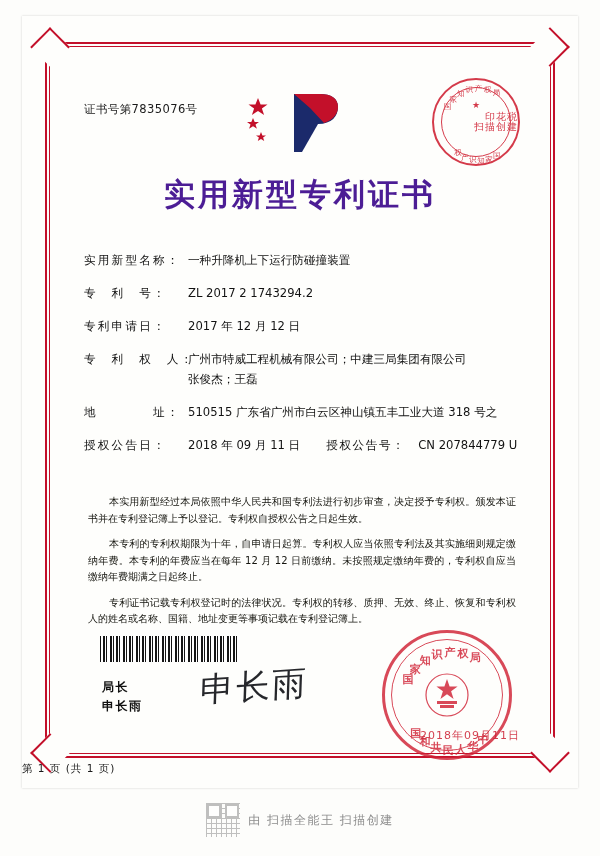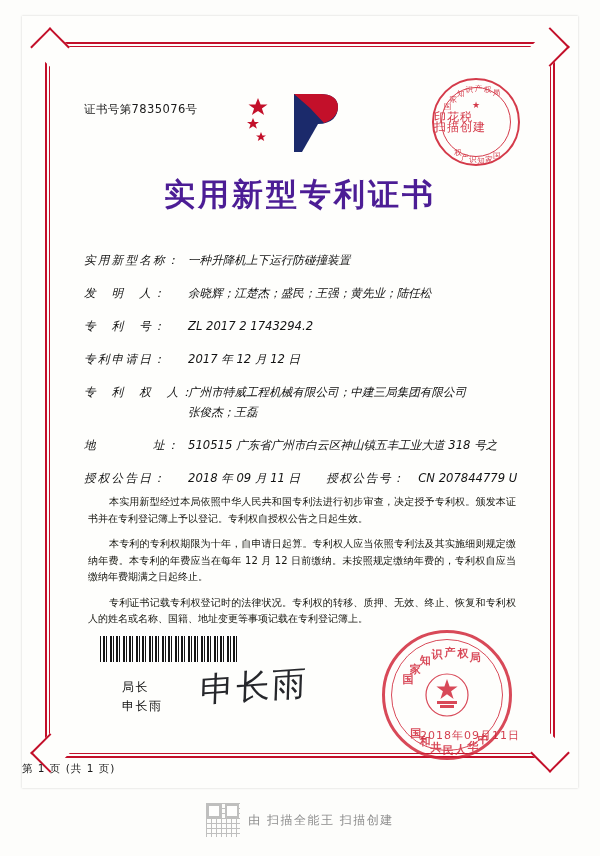--- a/index.html
+++ b/index.html
@@ -102,22 +102,22 @@
   .seal-top .inner {
     position: absolute;
     left: 7px; top: 7px; right: 7px; bottom: 7px;
     border: 1px solid #cf2032;
     border-radius: 50%;
   }
   .seal-top .mid {
     position: absolute;
     left: 0; right: 0; top: 50%;
     transform: translateY(-50%);
-    text-align: left;
-    font-size: 12px;
+    text-align: right;
+    font-size: 10px;
     line-height: 10px;
     letter-spacing: 1px;
   }
   .arc-text {
     position: absolute;
     left: 0; top: 0; width: 100%; height: 100%;
     font-size: 7.5px;
   }
   .arc-text span {
     position: absolute;
@@ -139,21 +139,20 @@
     left: 62px;
     top: 236px;
     width: 436px;
     font-size: 11.6px;
     color: #121212;
   }
   .row {
     display: flex;
     margin-bottom: 16px;
     line-height: 17px;
-    font-style: italic;
   }
   .row .lbl {
     width: 104px;
     flex: 0 0 104px;
     letter-spacing: 2.2px;
     white-space: nowrap;
   }
   .row .val {
     flex: 1 1 auto;
   }
@@ -200,22 +199,21 @@
 
   
   .director {
     position: absolute;
     left: 80px;
     top: 662px;
     font-size: 12px;
     line-height: 19px;
     letter-spacing: 1.5px;
     color: #101010;
-    font-weight: normal;
-    margin-left: 20px;
+    font-weight: bold;
   }
   .signature {
     position: absolute;
     left: 178px;
     top: 648px;
     font-family: "DejaVu Serif", "Liberation Serif", serif;
     font-size: 34px;
     color: #14151a;
     transform: rotate(-4deg) skewX(-6deg);
     letter-spacing: 2px;
@@ -369,24 +367,20 @@
 
     <div class="title">实用新型专利证书</div>
 
     <div class="fields">
 
       <div class="row">
         <div class="lbl">实用新型名称：</div>
         <div class="val">一种升降机上下运行防碰撞装置</div>
       </div>
 
-      <div class="row">
-        <div class="lbl">发　明　人：</div>
-        <div class="val">余晓辉；江楚杰；盛民；王强；黄先业；陆任松</div>
-      </div>
 
       <div class="row">
         <div class="lbl">专　利　号：</div>
         <div class="val">ZL 2017 2 1743294.2</div>
       </div>
 
       <div class="row">
         <div class="lbl">专利申请日：</div>
         <div class="val">2017 年 12 月 12 日</div>
       </div>

